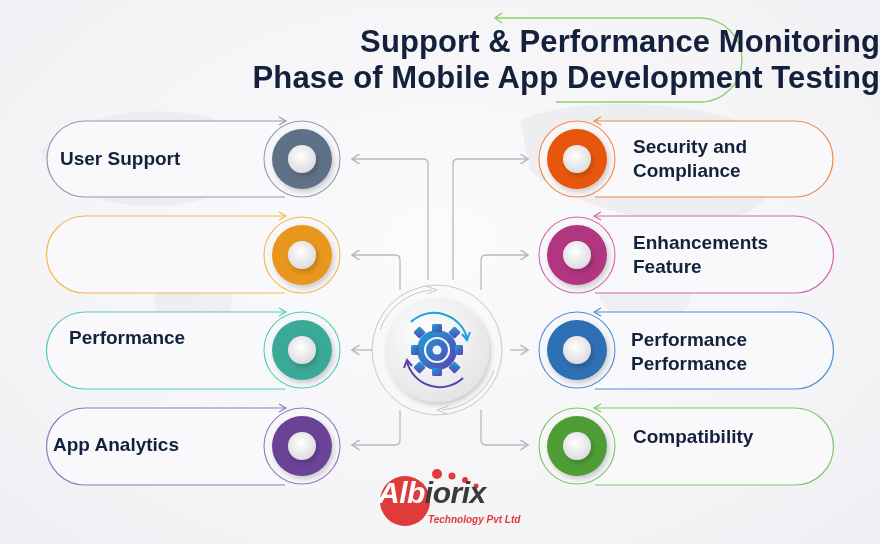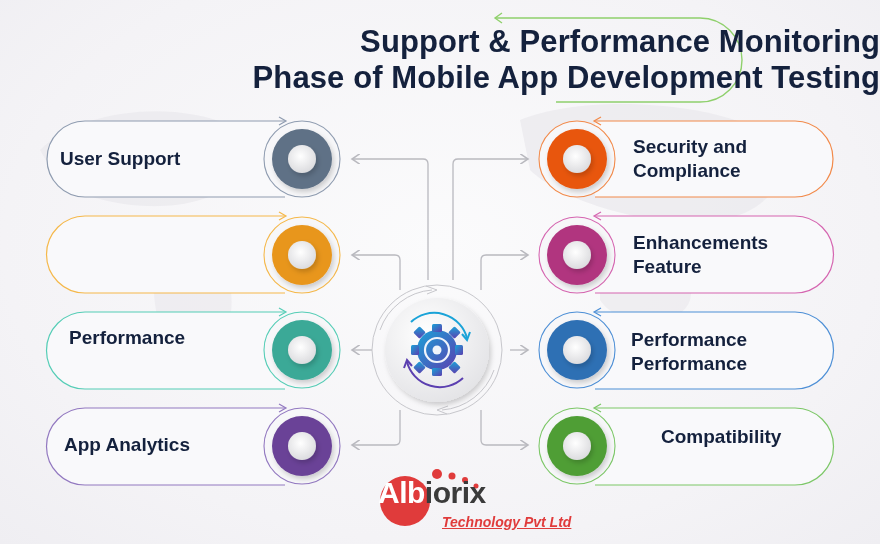--- a/index.html
+++ b/index.html
@@ -2,23 +2,23 @@
 <html><head>
 <meta charset="utf-8">
 <style>
   html, body { margin:0; padding:0; }
   body { width:880px; height:544px; overflow:hidden; background:#f7f6f8; font-family:"Liberation Sans", "DejaVu Sans", sans-serif; }
   .stage { position:relative; width:880px; height:544px; background:radial-gradient(ellipse at 50% 45%, #fbfbfc 0%, #f4f3f6 70%, #efeef2 100%); }
   svg.layer { position:absolute; left:0; top:0; }
   .title { position:absolute; left:0; width:880px; top:24px; text-align:right; color:#14213d; font-weight:700; font-size:31px; line-height:36px; letter-spacing:0.1px; }
   .label { position:absolute; color:#14213d; font-weight:700; font-size:19px; line-height:24px; }
   .logo { position:absolute; left:378px; top:470px; width:130px; height:60px; }
-  .logo-word { position:absolute; left:0; top:6px; font-weight:700; font-size:30px; color:#3b3b3b; letter-spacing:-0.5px; }
+  .logo-word { position:absolute; left:0; top:6px; font-weight:700; font-style:italic; font-size:30px; color:#3b3b3b; letter-spacing:-0.5px; }
   .logo-alb { color:#ffffff; }
-  .logo-sub { position:absolute; left:64px; top:44px; font-size:14px; font-style:italic; color:#e03b3b; font-weight:700; white-space:nowrap;text-decoration:underline; }
+  .logo-sub { position:absolute; left:50px; top:44px; font-size:10px; font-style:italic; color:#e03b3b; font-weight:700; white-space:nowrap; }
 </style>
 </head>
 <body>
 
 <div class="stage">
 
   <svg class="layer" width="880" height="544" viewBox="0 0 880 544">
     <defs>
       <radialGradient id="holeGrad" cx="45%" cy="40%" r="60%">
         <stop offset="0%" stop-color="#ffffff"></stop>
@@ -165,37 +165,37 @@
     <div>Support &amp; Performance Monitoring</div>
     <div>Phase of Mobile App Development Testing</div>
   </div>
 
   <div class="label" style="left:60px; top:147px;">
     <div>User Support</div>
   </div>
   <div class="label" style="left:69px; top:326px;">
     <div>Performance</div>
   </div>
-  <div class="label" style="left:64px; top:433px;">
+  <div class="label" style="left:53px; top:433px;">
     <div>App Analytics</div>
   </div>
 
   <div class="label" style="left:633px; top:135px;">
     <div>Security and</div>
     <div>Compliance</div>
   </div>
   <div class="label" style="left:633px; top:231px;">
     <div>Enhancements</div>
     <div>Feature</div>
   </div>
   <div class="label" style="left:631px; top:328px;">
     <div>Performance</div>
     <div>Performance</div>
   </div>
-  <div class="label" style="left:633px; top:425px;margin-left:28px;">
+  <div class="label" style="left:633px; top:425px;">
     <div>Compatibility</div>
   </div>
 
   <div class="logo">
     <div class="logo-word"><span class="logo-alb">Alb</span><span>iorix</span></div>
     <div class="logo-sub">Technology Pvt Ltd</div>
   </div>
 
 </div>
 

